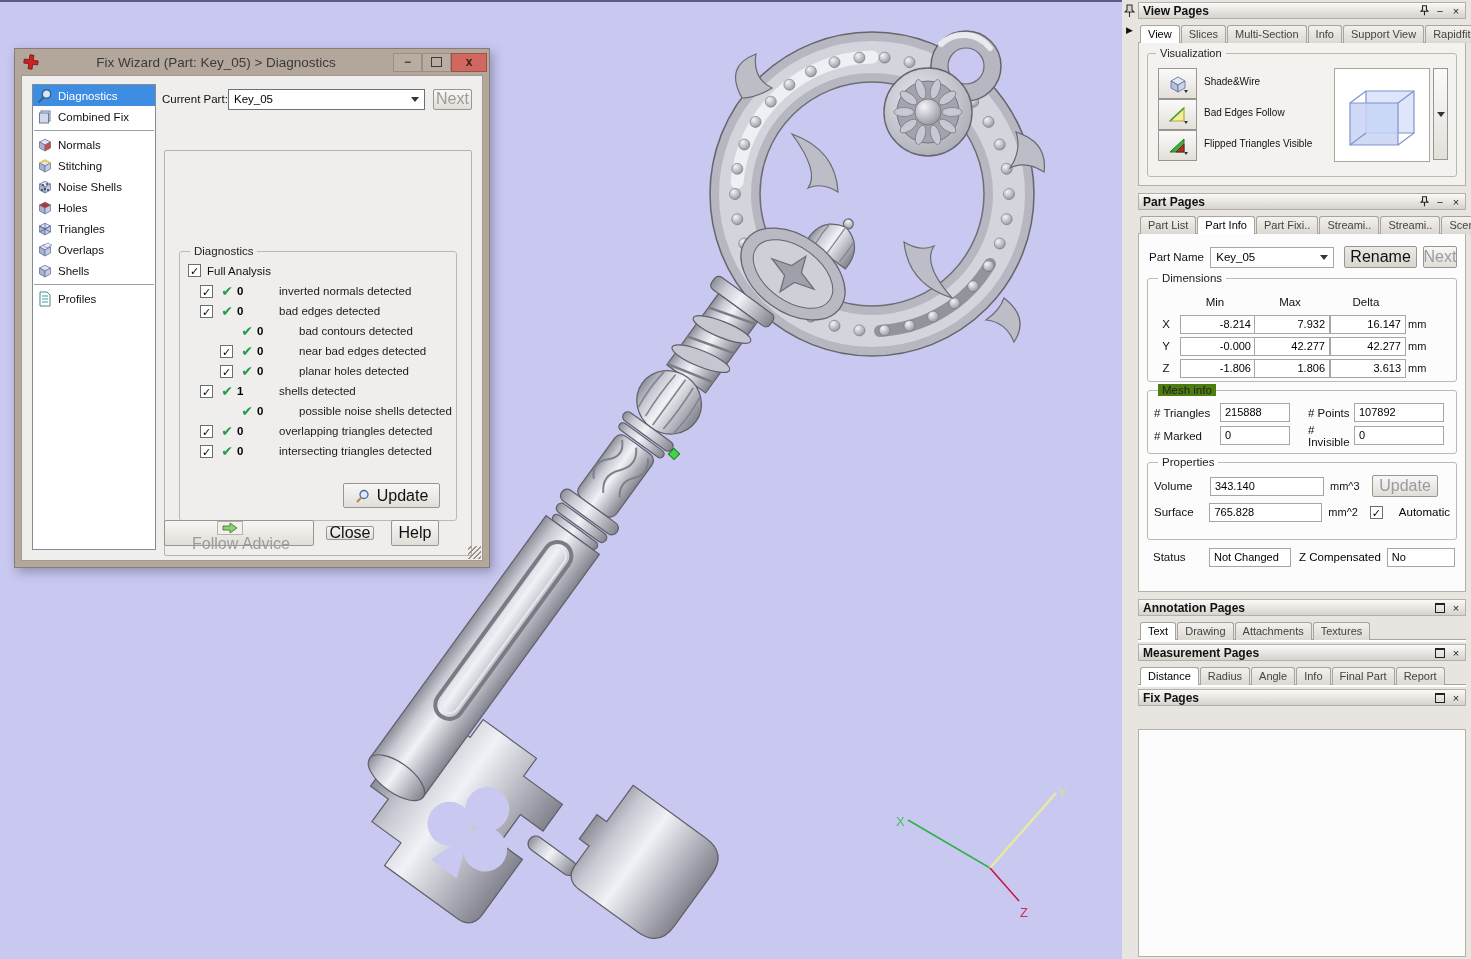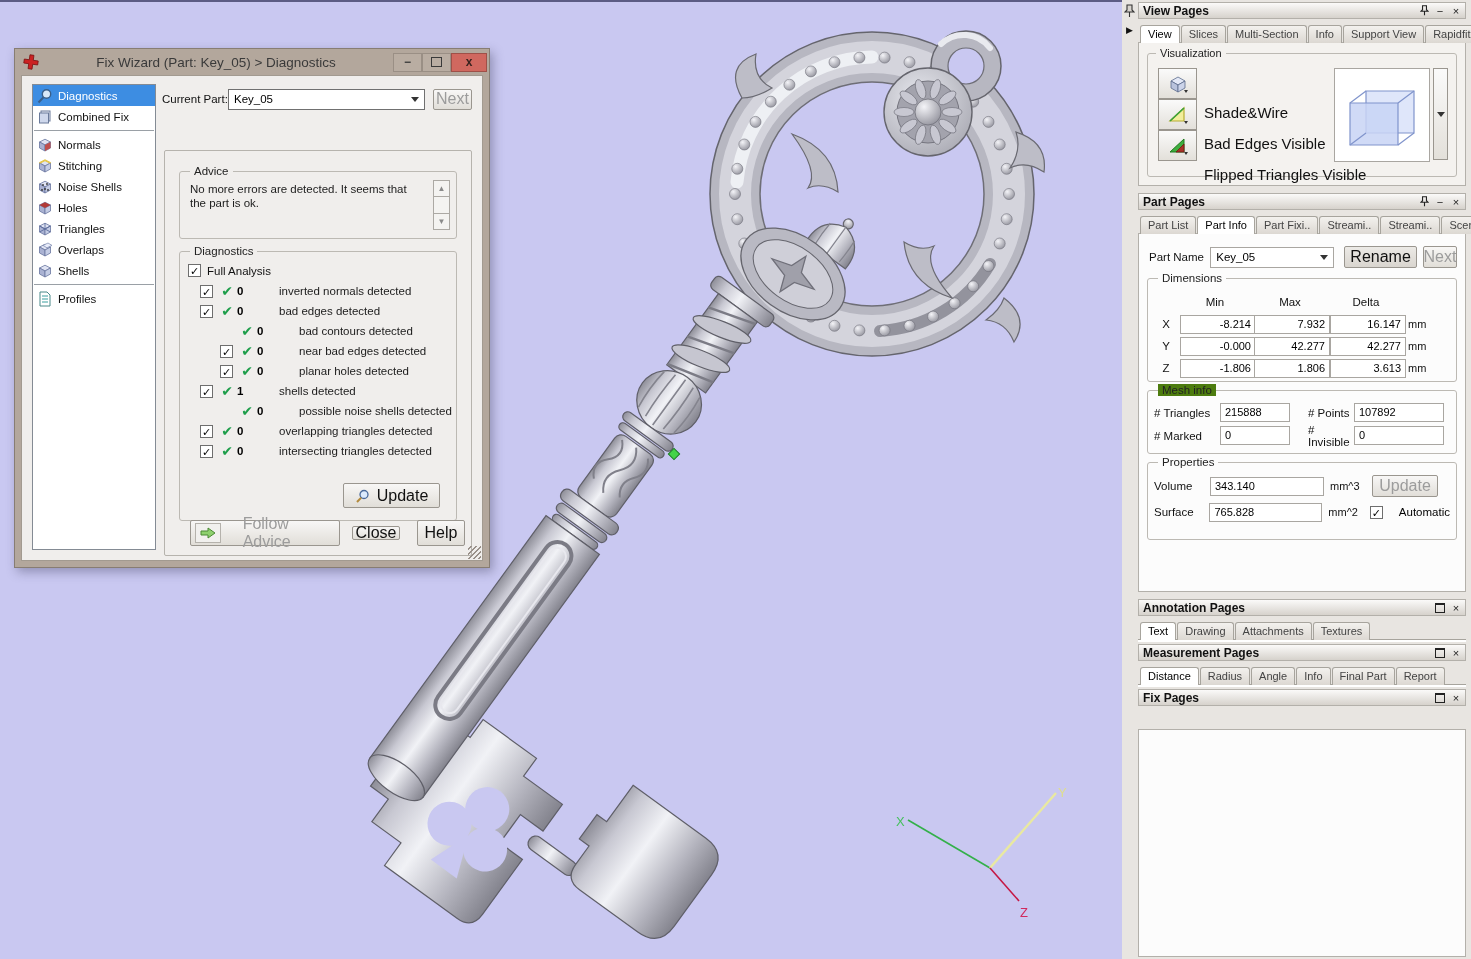--- a/index.html
+++ b/index.html
@@ -55,21 +55,21 @@
   .diag-row{display:flex;align-items:center;height:20px;font-size:11.5px;color:#1c1c1c;}
   .diag-row .cb{margin-right:4px;flex:none;}
   .diag-row .cbspacer{width:17px;flex:none;}
   .diag-row .bigcheck{width:20px;flex:none;text-align:center;}
   .diag-row .cnt{width:16px;font-weight:bold;color:#000;flex:none;}
   .diag-row .dlabel{margin-left:26px;}
   .diag-row.ind{padding-left:20px;}
   #update-btn{position:absolute;right:16px;bottom:12px;width:97px;height:25px;}
   #update-btn svg{margin-right:6px;}
   #dlg-footer{position:absolute;left:2px;right:2px;bottom:6px;height:27px;display:flex;align-items:center;}
-  #follow-btn{width:150px;height:26px;margin-left:26px;justify-content:flex-start;padding-left:4px;}
+  #follow-btn{width:150px;height:26px;justify-content:flex-start;padding-left:4px;flex-direction:column;}
   #follow-btn .fa-ic{width:24px;height:18px;border:1px solid #b5b2ac;background:#f1f0ee;display:flex;align-items:center;justify-content:center;margin-right:22px;}
   #close-btn{width:48px;height:14px;margin-left:12px;}
   #help-btn{width:48px;height:26px;margin-left:17px;}
   #resize-grip{position:absolute;right:1px;bottom:1px;width:13px;height:13px;
      background:repeating-linear-gradient(135deg,transparent 0 2px,#9a918a 2px 3.5px);}
   
   #gutter{position:absolute;left:1122px;top:0;width:16px;height:959px;background:#e8e5e1;}
   #gutter .g-ic{margin:3px 1px;width:13px;height:16px;display:flex;align-items:center;justify-content:center;}
   #right-panel{position:absolute;left:1138px;top:0;width:333px;height:959px;background:#e8e5e1;}
   .panel-header{position:absolute;left:0px;width:328px;height:17px;display:flex;align-items:center;
@@ -81,21 +81,21 @@
   .tab{padding:2px 7px 0 7px;font-size:11px;color:#444;background:linear-gradient(#f3f1ee,#dcd8d2);
        border:1px solid #a7a49d;border-bottom:none;border-radius:3px 3px 0 0;white-space:nowrap;}
   .tab.active{background:#fff;color:#000;position:relative;z-index:3;}
   .tab-underline{position:absolute;left:0;width:328px;height:3px;background:#fff;border-top:1px solid #a7a49d;box-sizing:border-box;z-index:1;}
   .panel-content{position:absolute;left:0;width:328px;border:1px solid #b3b0aa;background:#f4f2ef;box-sizing:border-box;z-index:1;}
   
   #vis-group{position:absolute;left:8px;top:10px;right:8px;bottom:8px;border:1px solid #bcb9b3;border-radius:3px;}
   #vis-group>.glabel{position:absolute;top:-7px;left:8px;background:#f4f2ef;padding:0 4px;font-size:11px;color:#222;}
   .vis-btn{position:absolute;left:10px;width:37px;height:29px;background:linear-gradient(#fafafa,#e3e0da);
            border:1px solid #9a968f;display:flex;align-items:center;justify-content:center;}
-  .vis-label{position:absolute;left:56px;font-size:15px;color:#111;margin-top:28px;}
+  .vis-label{position:absolute;left:56px;font-size:10px;color:#111;}
   #preview-box{position:absolute;right:26px;top:14px;width:94px;height:92px;background:#fff;border:1px solid #a9a6a1;
                display:flex;align-items:center;justify-content:center;}
   #preview-drop{position:absolute;right:8px;top:14px;width:15px;height:92px;background:linear-gradient(#fafafa,#e3e0da);
                 border:1px solid #9a968f;display:flex;align-items:center;justify-content:center;box-sizing:border-box;}
   
   .pn-row{position:absolute;left:10px;right:8px;top:12px;height:22px;display:flex;align-items:center;}
   .pn-label{font-size:11.5px;color:#111;width:64px;}
   #dim-group{position:absolute;left:8px;right:8px;top:44px;height:102px;}
   #dim-grid{position:absolute;left:6px;top:12px;display:grid;
             grid-template-columns:24px 74px 76px 76px 30px;grid-auto-rows:22px;align-items:center;}
@@ -408,29 +408,20 @@
       <div class="cp-row">
         <span class="cp-label">Current Part:</span>
         <span class="combo" style="width:197px">
           <span>Key_05</span>
             <span class="spacer"></span>
           <span class="carat"></span>
         </span>
         <span class="btn disabled" style="width:39px;height:21px;margin-left:8px">Next</span>
       </div>
       <div id="container-box">
-        <div id="advice-box" class="groupbox">
-          <span class="glabel">Advice</span>
-          <div id="advice-text">No more errors are detected. It seems that the part is ok.</div>
-          <div class="scrollcol">
-            <span class="scr-btn" style="top:0">▲</span>
-            <span class="scr-btn" style="top:16px;height:18px;color:transparent"></span>
-            <span class="scr-btn" style="top:33px">▼</span>
-          </div>
-        </div>
         <div id="diag-box" class="groupbox">
           <span class="glabel">Diagnostics</span>
           <div class="fa-row">
             <span class="cb" id="fa-cb">✓</span>
             <span>Full Analysis</span>
           </div>
           <div id="diag-rows">
               <div class="diag-row" style="padding-left: 20px;">
                 <span class="cb">✓</span>
                 <span class="bigcheck">✔</span>
@@ -553,21 +544,21 @@
         </svg>
       </div>
       <span class="vis-label" style="top:22px">Shade&amp;Wire</span>
       <div class="vis-btn" style="top:45px">
         <svg width="22" height="20" viewBox="0 0 22 20">
           <path d="M3 16 L17 16 L17 3 Z" fill="#f2ee9c" stroke="#b7ae33" stroke-width="1.2"></path>
           <path d="M3 16 L17 3" stroke="#3aa33a" stroke-width="1.6"></path>
           <path d="M17 16 l4 0 -2 3 Z" fill="#333"></path>
         </svg>
       </div>
-      <span class="vis-label" style="top:53px">Bad Edges Visible</span>
+      <span class="vis-label" style="top:53px">Bad Edges Follow</span>
       <div class="vis-btn" style="top:76px">
         <svg width="22" height="20" viewBox="0 0 22 20">
           <path d="M3 16 L17 16 L17 3 Z" fill="#3fae3f" stroke="#1e7a1e" stroke-width="1"></path>
           <path d="M9 16 L17 16 L17 8 Z" fill="#a83228" stroke="#6e1a12" stroke-width="0.8"></path>
           <path d="M17 16 l4 0 -2 3 Z" fill="#333"></path>
         </svg>
       </div>
       <span class="vis-label" style="top:84px">Flipped Triangles Visible</span>
       <div id="preview-box">
         <svg width="84" height="80" viewBox="0 0 84 80">
@@ -658,20 +649,26 @@
         <span class="btn disabled" style="width:66px;height:22px;margin-left:4px">Update</span>
       </div>
       <div class="prop-row" style="top:38px">
         <span class="p-label">Surface</span>
         <span class="field" style="width:104px">765.828</span>
         <span class="p-unit">mm^2</span>
         <span class="cb" id="auto-cb" style="margin-left:4px">✓</span>
         <span style="font-size:11.5px;margin-left:16px">Automatic</span>
       </div>
     </div>
+    <div id="status-row">
+      <span class="p-label">Status</span>
+      <span class="field" style="width:72px">Not Changed</span>
+      <span style="font-size:11.5px;margin-left:8px">Z Compensated</span>
+      <span class="field" style="width:58px;margin-left:6px">No</span>
+    </div>
   </div>
 
   <div class="panel-header" style="top:599px">
     <span class="ptitle">Annotation Pages</span>
     <span class="hicon">
         <span class="resticon"></span>
       </span>
     <span class="hicon">×</span>
   </div>
   <div class="tabs" style="top:622px" id="tabs-annotation">

